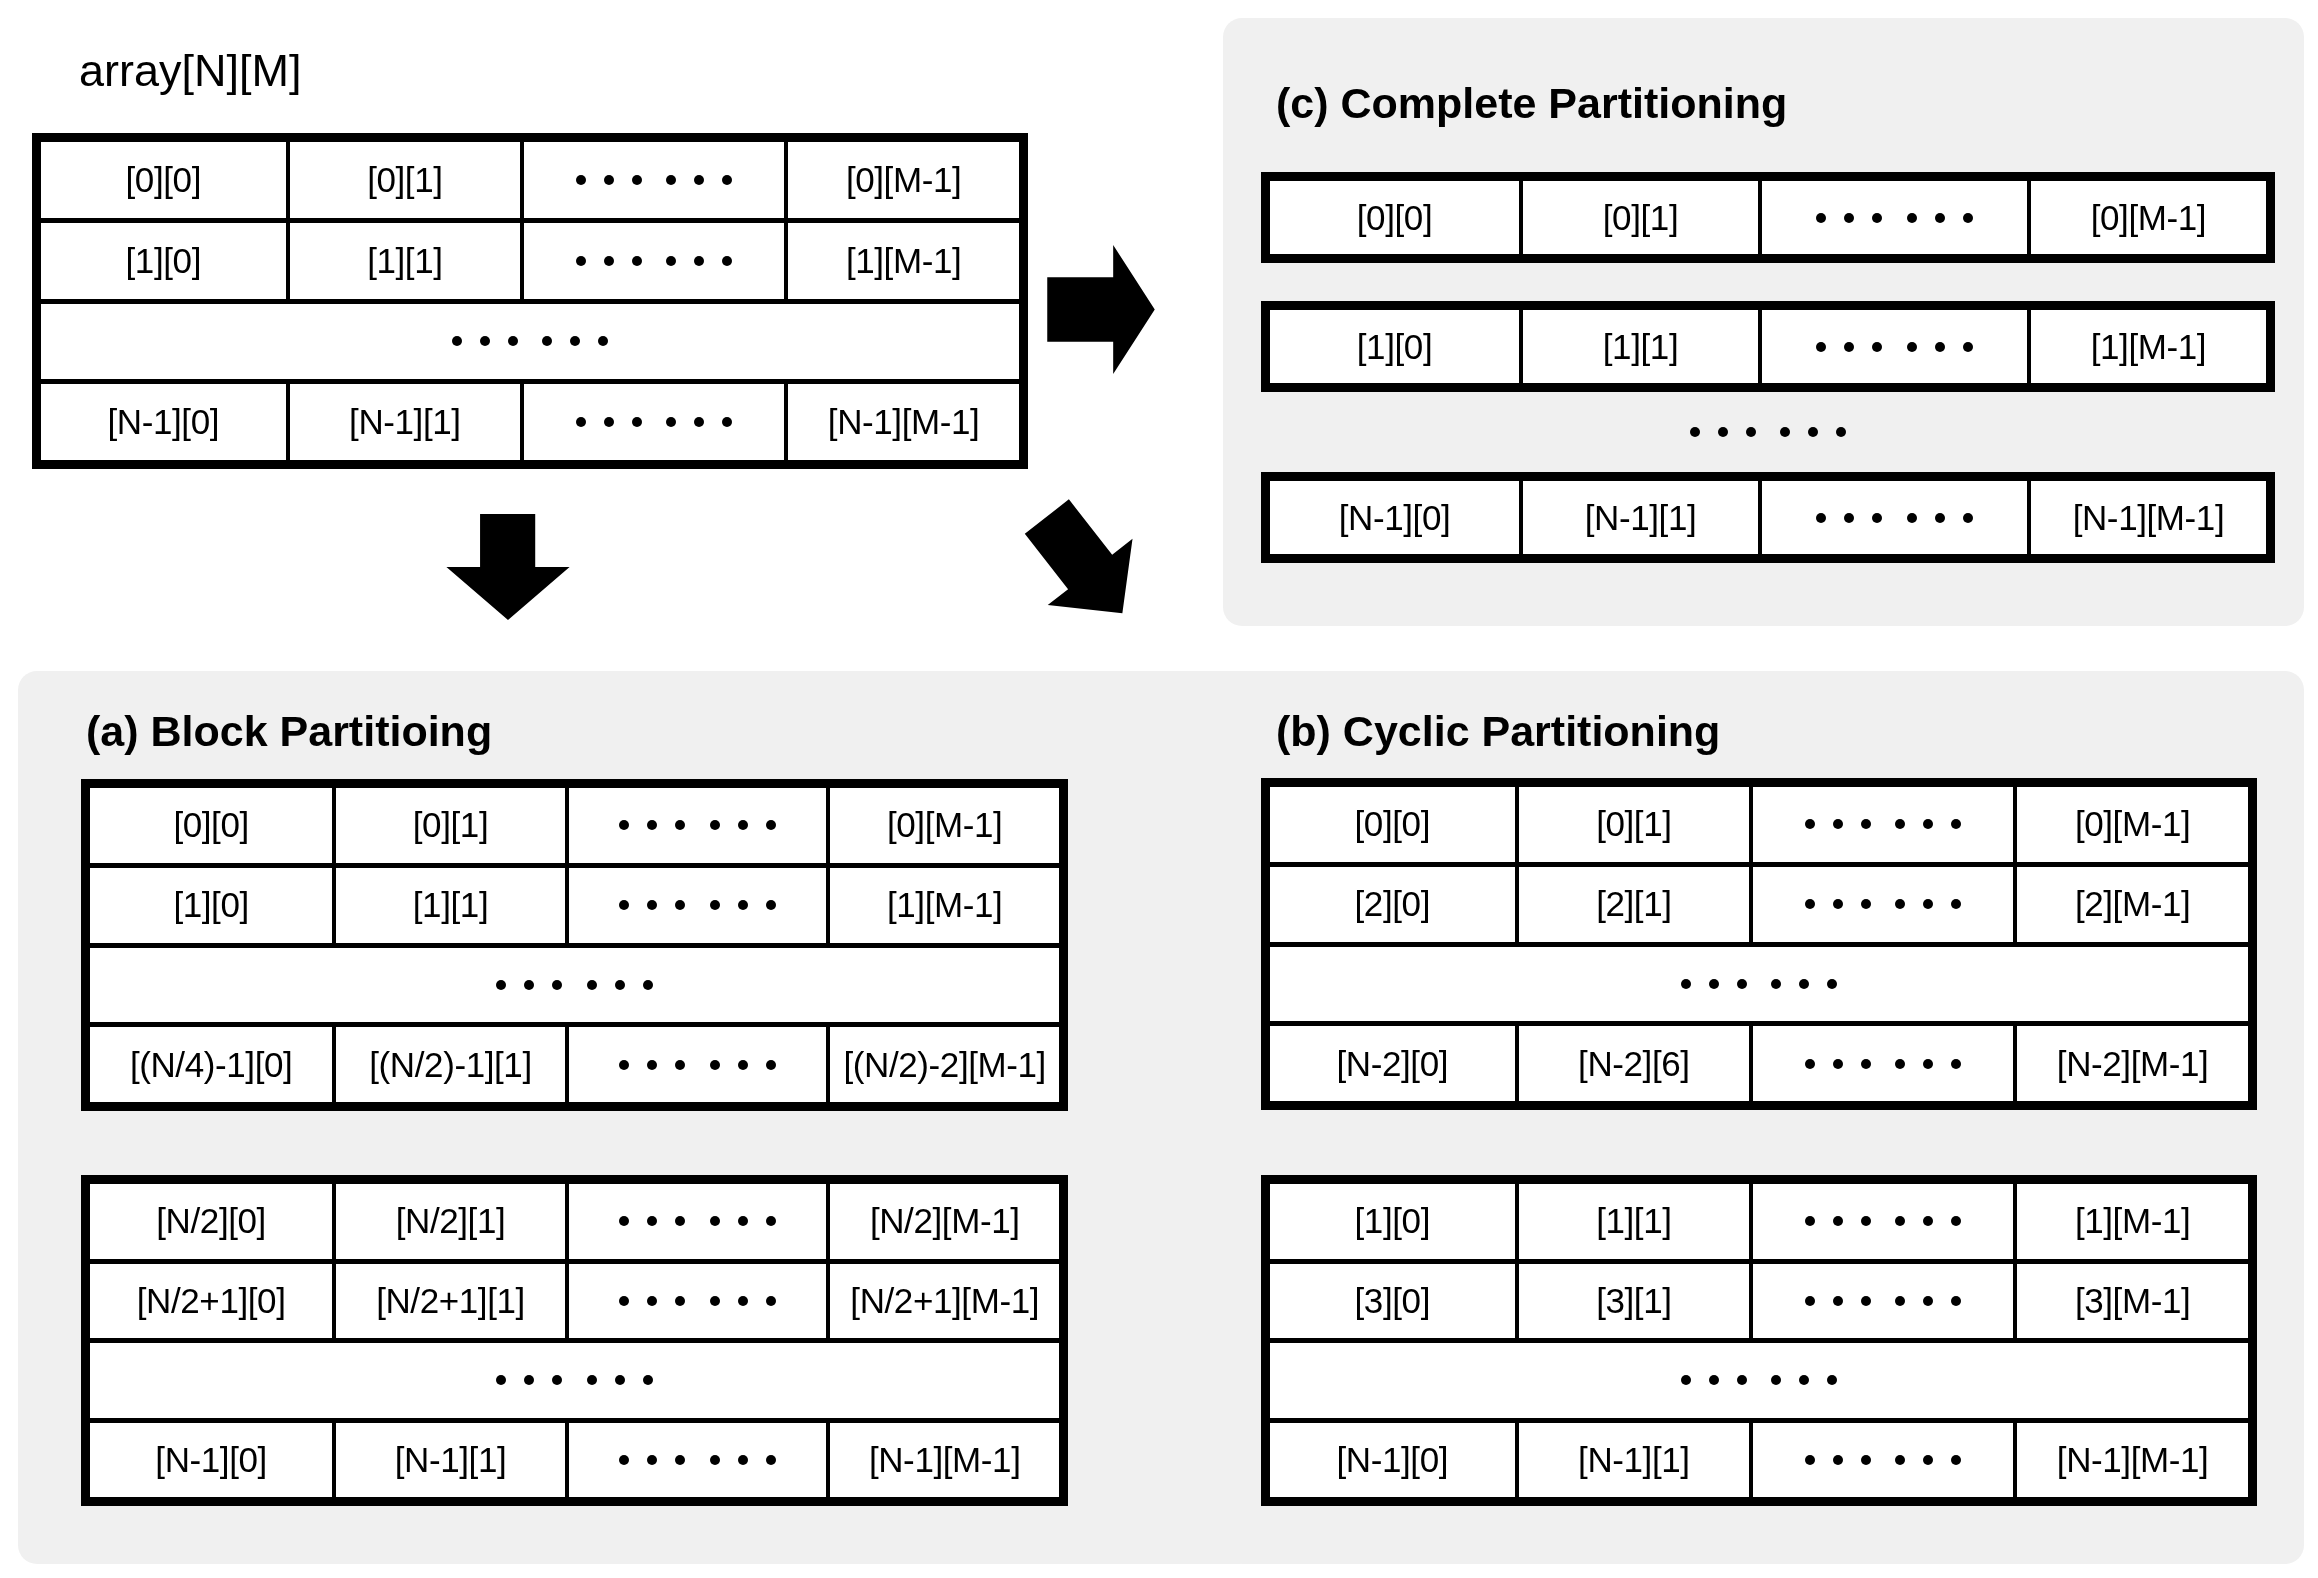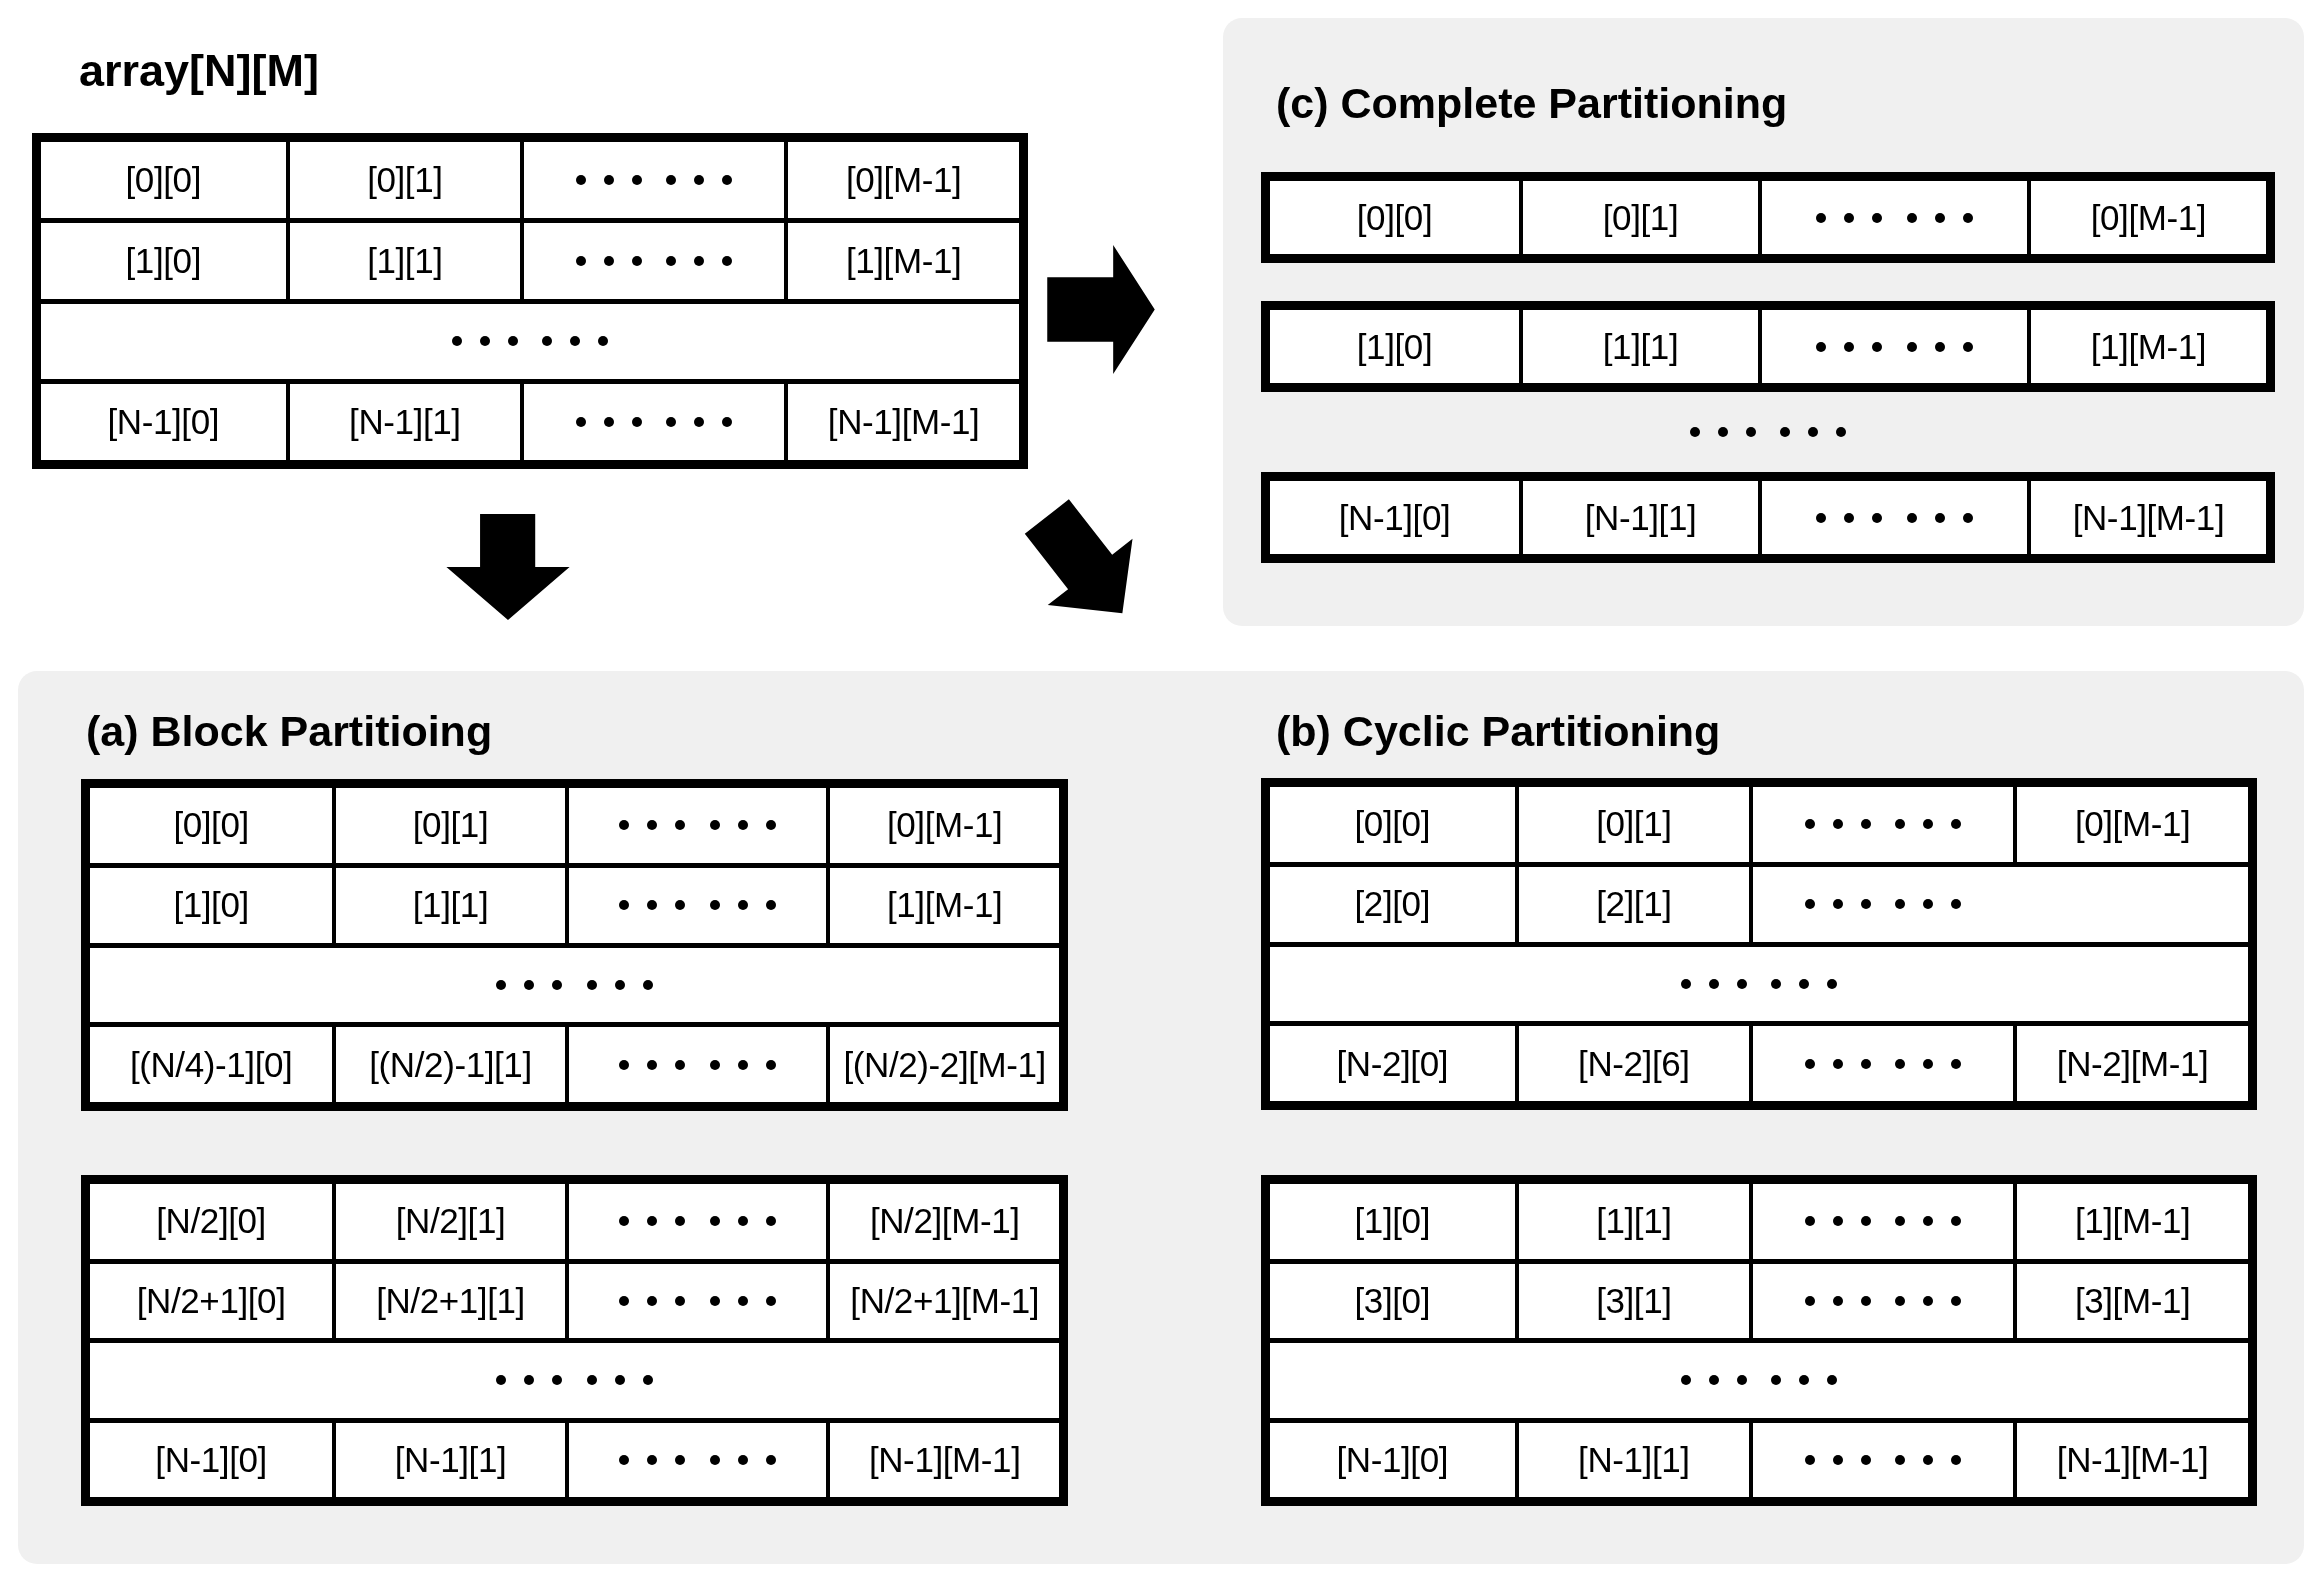--- a/index.html
+++ b/index.html
@@ -4,21 +4,21 @@
 <style>
   html, body { margin:0; padding:0; background:#ffffff; }
   .canvas {
     position:relative; width:2319px; height:1578px;
     background:#ffffff; color:#000;
     font-family:"Liberation Sans","DejaVu Sans",sans-serif;
     overflow:hidden;
   }
   .panel { position:absolute; background:var(--panel-bg,#f0f0f0); border-radius:19px; }
   .title { position:absolute; font-weight:700; font-size:43px; line-height:1.1; white-space:nowrap; }
-  .src-title { position:absolute; font-weight:700; font-size:45px; line-height:1.1; white-space:nowrap;text-align:right; }
+  .src-title { position:absolute; font-weight:400; font-size:45px; line-height:1.1; white-space:nowrap;text-align:right; }
   .ptable {
     position:absolute; background:#fff; border:9.4px solid #000;
     display:flex; flex-direction:column; box-sizing:border-box;
   }
   .t-row { display:flex; flex:1; min-height:0; border-top:5.8px solid #000; }
   .t-row:first-child { border-top:none; }
   .t-row.merged { align-items:center; justify-content:center; }
   .t-cell {
     box-sizing:border-box; border-left:4.3px solid #000;
     display:flex; align-items:center; justify-content:center;
@@ -325,20 +325,21 @@
           <div class="t-cell col2">
             <span class="dots">
               <span class="dot"></span>
               <span class="dot"></span>
               <span class="dot"></span>
               <span class="dot midgap"></span>
               <span class="dot"></span>
               <span class="dot"></span>
             </span>
           </div>
+          <div class="t-cell col3">[2][M-1]</div>
         </div>
         <div class="t-row merged">
           <span class="dots">
             <span class="dot"></span>
             <span class="dot"></span>
             <span class="dot"></span>
             <span class="dot midgap"></span>
             <span class="dot"></span>
             <span class="dot"></span>
           </span>

